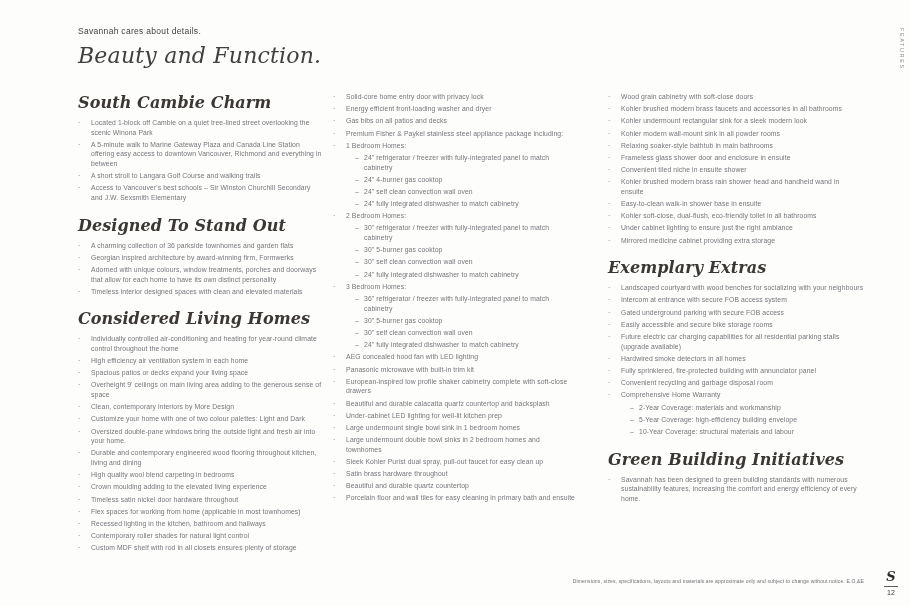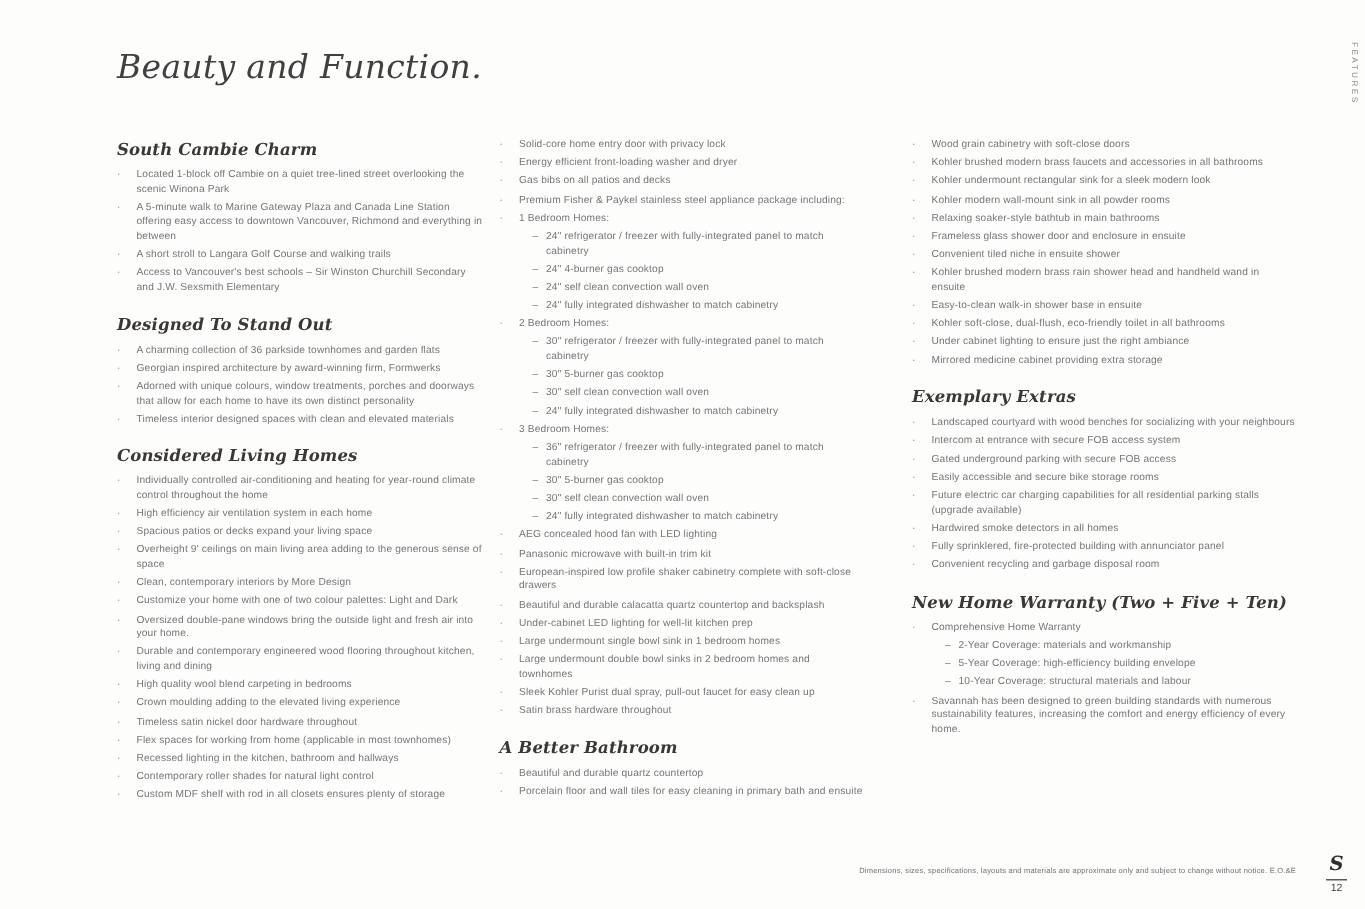--- a/index.html
+++ b/index.html
@@ -20,21 +20,21 @@
     font-size:22px;color:#404040;margin-top:7px;letter-spacing:.2px;
   }
   
   .col{position:absolute;top:92px;}
   .col1{left:78px;width:245px;}
   .col2{left:333px;width:243px;}
   .col3{left:608px;width:256px;}
   .section{margin:0;}
   .sec-heading{
     font-family:"DejaVu Serif", serif;font-style:italic;font-weight:bold;
-    font-size:11px;color:#3b3734;margin:13px 0 6px 0;letter-spacing:.1px;
+    font-size:16px;color:#3b3734;margin:13px 0 6px 0;letter-spacing:.1px;
   }
   .section:first-child .sec-heading{margin-top:1px;}
   .item{display:flex;margin-bottom:2.6px;color:#75767a;}
   .bullet{flex:none;width:13px;font-size:6.8px;line-height:9.6px;color:#75767a;}
   .txt{font-size:6.8px;line-height:9.6px;letter-spacing:.1px;}
   .sub{display:flex;margin-bottom:2.6px;padding-left:22px;color:#75767a;}
   .dash{flex:none;width:9px;font-size:6.8px;line-height:9.6px;}
   
   .side-label{
     position:absolute;top:28px;right:5px;
@@ -56,20 +56,21 @@
   }
   .logo-rule{width:14px;border-top:0.8px solid #5a5a5a;margin:2px 0 2px 0;}
   .page-number{font-size:7px;color:#3c3c3c;}
 </style>
 </head>
 <body>
 
 <div class="page">
 
   <div class="header">
+    <div class="eyebrow">Savannah cares about details.</div>
     <div class="title">Beauty and Function.</div>
   </div>
 
   <div id="columns">
       <div class="col col1">
         <div class="section">
           <div class="sec-heading">South Cambie Charm</div>
           <div class="item">
             <span class="bullet">·</span>
             <span class="txt">Located 1-block off Cambie on a quiet tree-lined street overlooking the scenic Winona Park</span>
@@ -281,21 +282,20 @@
           <div class="item">
             <span class="bullet">·</span>
             <span class="txt">Sleek Kohler Purist dual spray, pull-out faucet for easy clean up</span>
           </div>
           <div class="item">
             <span class="bullet">·</span>
             <span class="txt">Satin brass hardware throughout</span>
           </div>
         </div>
         <div class="section">
-          <div class="sec-heading">A Better Bathroom</div>
           <div class="item">
             <span class="bullet">·</span>
             <span class="txt">Beautiful and durable quartz countertop</span>
           </div>
           <div class="item">
             <span class="bullet">·</span>
             <span class="txt">Porcelain floor and wall tiles for easy cleaning in primary bath and ensuite</span>
           </div>
         </div>
       </div>
@@ -379,39 +379,39 @@
           <div class="item">
             <span class="bullet">·</span>
             <span class="txt">Fully sprinklered, fire-protected building with annunciator panel</span>
           </div>
           <div class="item">
             <span class="bullet">·</span>
             <span class="txt">Convenient recycling and garbage disposal room</span>
           </div>
         </div>
         <div class="section">
-          <div class="sec-heading">New Home Warranty (Two + Five + Ten)</div>
           <div class="item">
             <span class="bullet">·</span>
             <span class="txt">Comprehensive Home Warranty</span>
           </div>
           <div class="sub">
             <span class="dash">–</span>
             <span class="txt">2-Year Coverage: materials and workmanship</span>
           </div>
           <div class="sub">
             <span class="dash">–</span>
             <span class="txt">5-Year Coverage: high-efficiency building envelope</span>
           </div>
           <div class="sub">
             <span class="dash">–</span>
             <span class="txt">10-Year Coverage: structural materials and labour</span>
           </div>
         </div>
         <div class="section">
+          <div class="sec-heading">Green Building Initiatives</div>
           <div class="item">
             <span class="bullet">·</span>
             <span class="txt">Savannah has been designed to green building standards with numerous sustainability features, increasing the comfort and energy efficiency of every home.</span>
           </div>
         </div>
       </div>
     </div>
 
   <div class="side-label">FEATURES</div>
 

